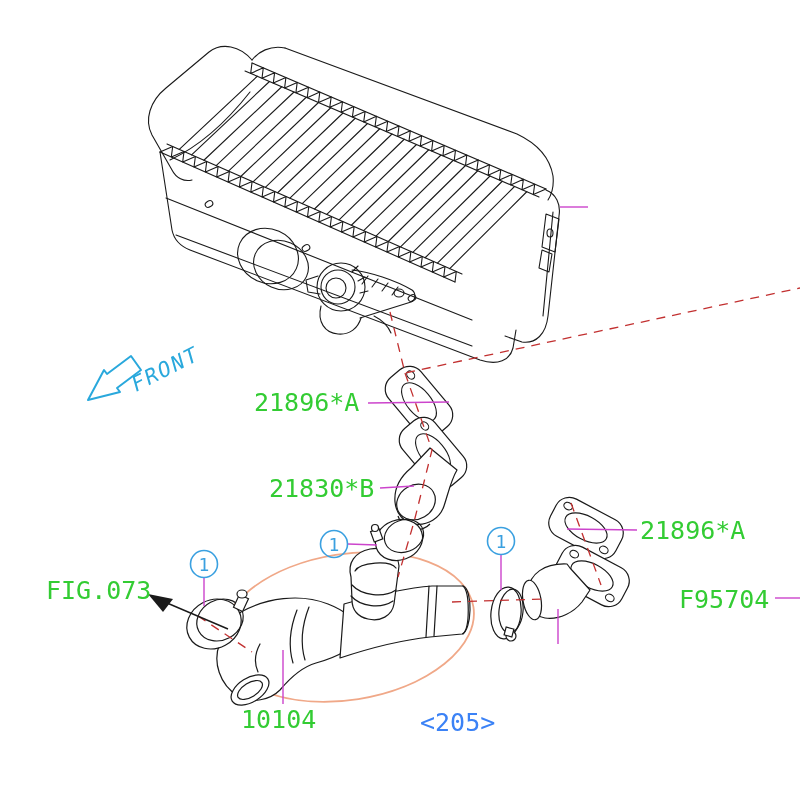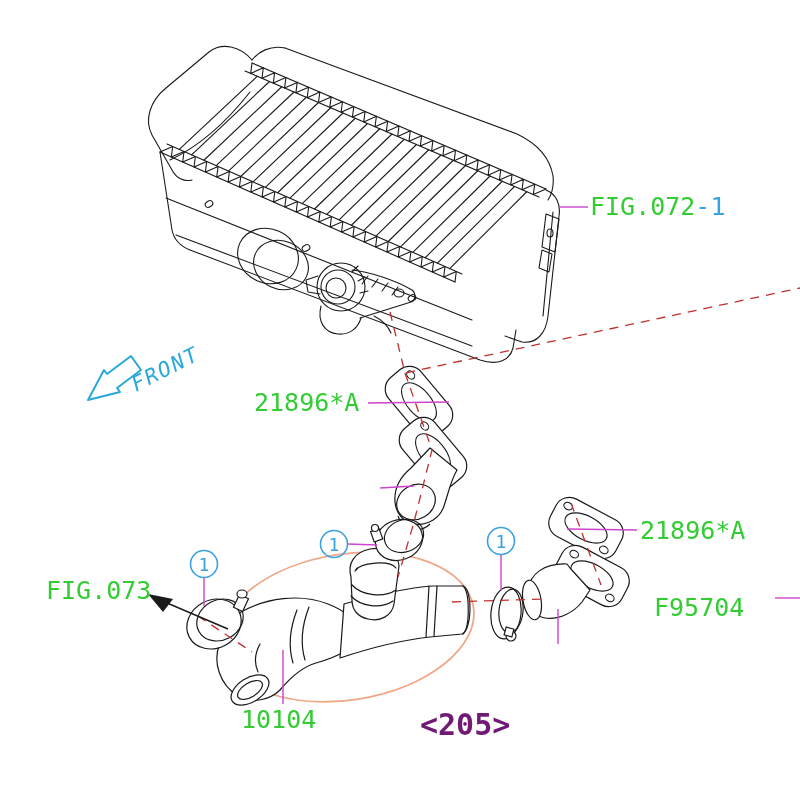--- a/index.html
+++ b/index.html
@@ -1,21 +1,21 @@
 <!DOCTYPE html>
 <html><head>
 <meta charset="utf-8">
 <style>
   html,body{margin:0;padding:0;background:#ffffff;}
   #stage{position:relative;width:800px;height:800px;background:#ffffff;overflow:hidden;
          font-family:"DejaVu Sans Mono", monospace;}
   #drawing{position:absolute;left:0;top:0;}
   .lbl{position:absolute;font-size:25px;line-height:1;letter-spacing:0px;white-space:pre;color:#33cc33;}
   .lbl .blue{color:#3aa0e0;}
-  .blue-lbl{position:absolute;font-size:30px;line-height:1;white-space:pre;color:#701a75;font-weight:bold;}
+  .blue-lbl{position:absolute;font-size:25px;line-height:1;white-space:pre;color:#3b82f6;}
   svg text{font-family:"DejaVu Sans Mono", monospace;}
 </style>
 </head>
 <body>
 
 <div id="stage">
 
 <svg id="drawing" width="800" height="800" viewBox="0 0 800 800">
 
   <defs>
@@ -212,28 +212,28 @@
     <path d="M88,400 L120,392 L117,388 L141,370 L131,356 L107,374 L104,370 Z" fill="none" stroke="#29a8dc" stroke-width="2" stroke-linejoin="round"></path>
     <text transform="translate(136,392) rotate(-27)" font-size="21" font-style="italic" letter-spacing="2" fill="#29a8dc">FRONT</text>
   </g>
 
   <g>
     <path d="M160,600 L228,629" stroke="#1a1a1a" stroke-width="1.4" fill="none"></path>
     <polygon points="148,594 173,599 163,612" fill="#1a1a1a"></polygon>
   </g>
 </svg>
 
-<div class="lbl" style="left:590px;top:194px;"><span>FIG.072</span><span class="blue">-1</span></div>
 
 <div class="lbl" style="left:254px;top:390px;">21896*A</div>
 
+<div class="lbl" style="left:269px;top:476px;">21830*B</div>
 
 <div class="lbl" style="left:640px;top:518px;">21896*A</div>
 
-<div class="lbl" style="left:654px;top:587px;margin-top:8px;">F95704</div>
+<div class="lbl" style="left:679px;top:587px;">F95704</div>
 
 
 <div class="lbl" style="left:241px;top:707px;">10104</div>
 
 <div class="lbl" style="left:46px;top:578px;text-align:right;">FIG.073</div>
 
 <div class="blue-lbl" style="left:420px;top:710px;">&lt;205&gt;</div>
 
 </div>
 

